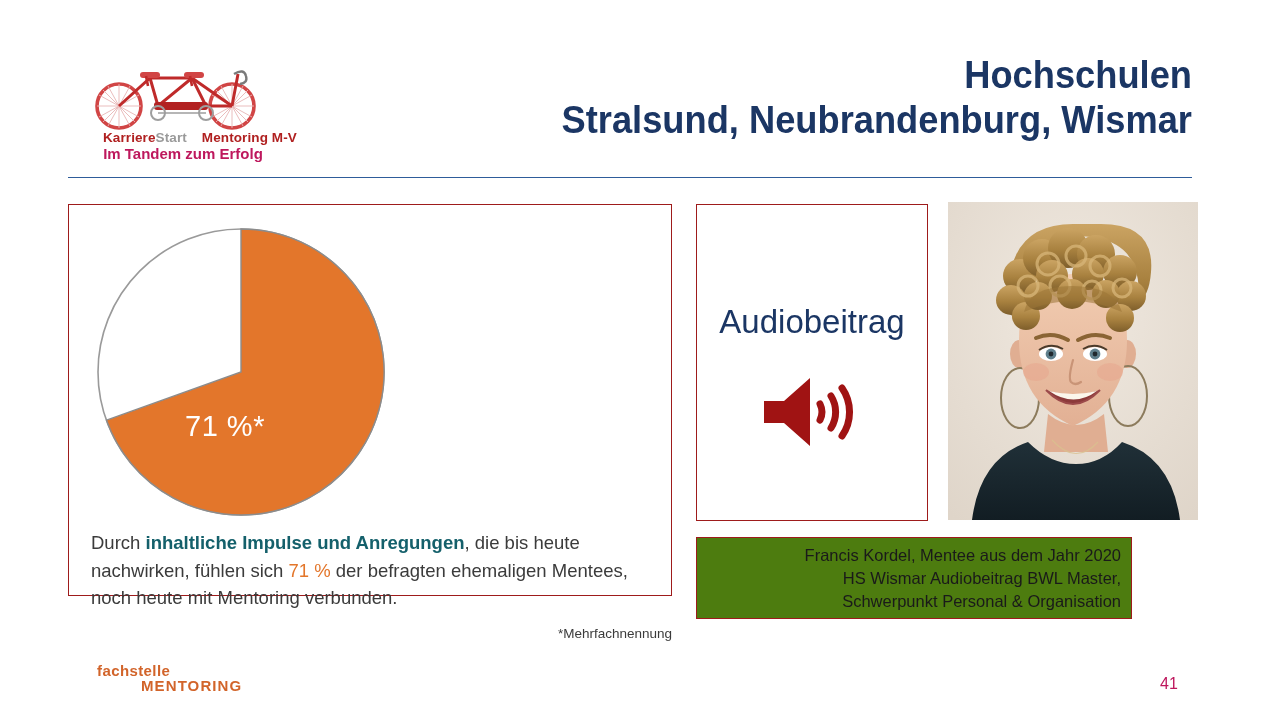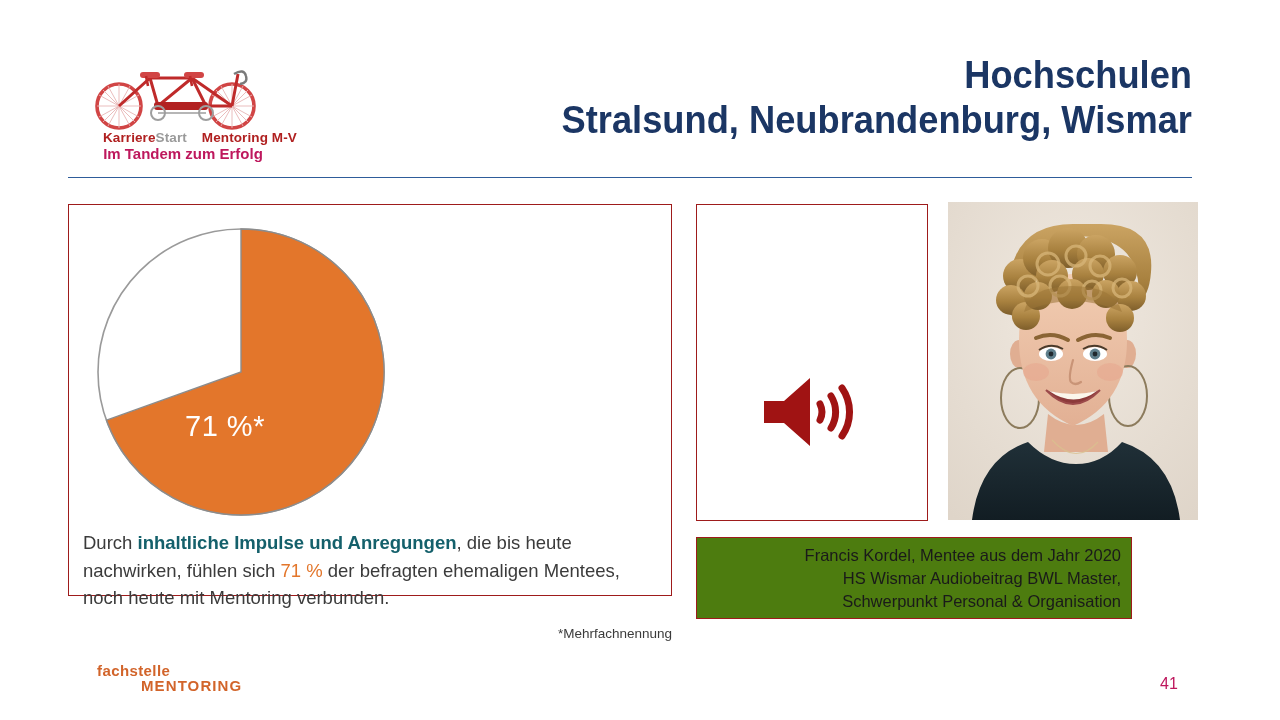--- a/index.html
+++ b/index.html
@@ -96,21 +96,21 @@
     text-align: center;
     color: #ffffff;
     font-size: 29px;
     line-height: 30px;
     font-weight: 400;
     letter-spacing: .5px;
   }
 
   #chart-caption {
     position: absolute;
-    left: 14px; top: 324px;
+    left: 22px; top: 324px;
     width: 580px;
     font-size: 18.5px;
     line-height: 27.5px;
     color: #3B3B3B;
     font-weight: 400;
   }
   #chart-caption b { color: #14606B; font-weight: 700; }
   #chart-caption i { color: #E3762B; font-style: normal; }
 
   #footnote {
@@ -274,20 +274,21 @@
       <span>71 %*</span>
     </div>
   </div>
 
   <div id="chart-caption"><span>Durch </span><b>inhaltliche Impulse und Anregungen</b><span>, die bis heute nachwirken, fühlen sich </span><i>71 %</i><span> der befragten ehemaligen Mentees, noch heute mit Mentoring verbunden.</span></div>
 </div>
 
 <div id="footnote">*Mehrfachnennung</div>
 
 <div id="audio-panel">
+  <div id="audio-label">Audiobeitrag</div>
   <div id="speaker-icon">
     <svg viewBox="0 0 104 74">
       <path d="M4 26 H24 L50 3 V71 L24 48 H4 Z" fill="#A01313"></path>
       <g fill="none" stroke="#A01313" stroke-width="7" stroke-linecap="round">
         <path d="M60 29 A18 18 0 0 1 60 45"></path>
         <path d="M71 21 A30 30 0 0 1 71 53"></path>
         <path d="M82 13 A42 42 0 0 1 82 61"></path>
       </g>
     </svg>
   </div>

